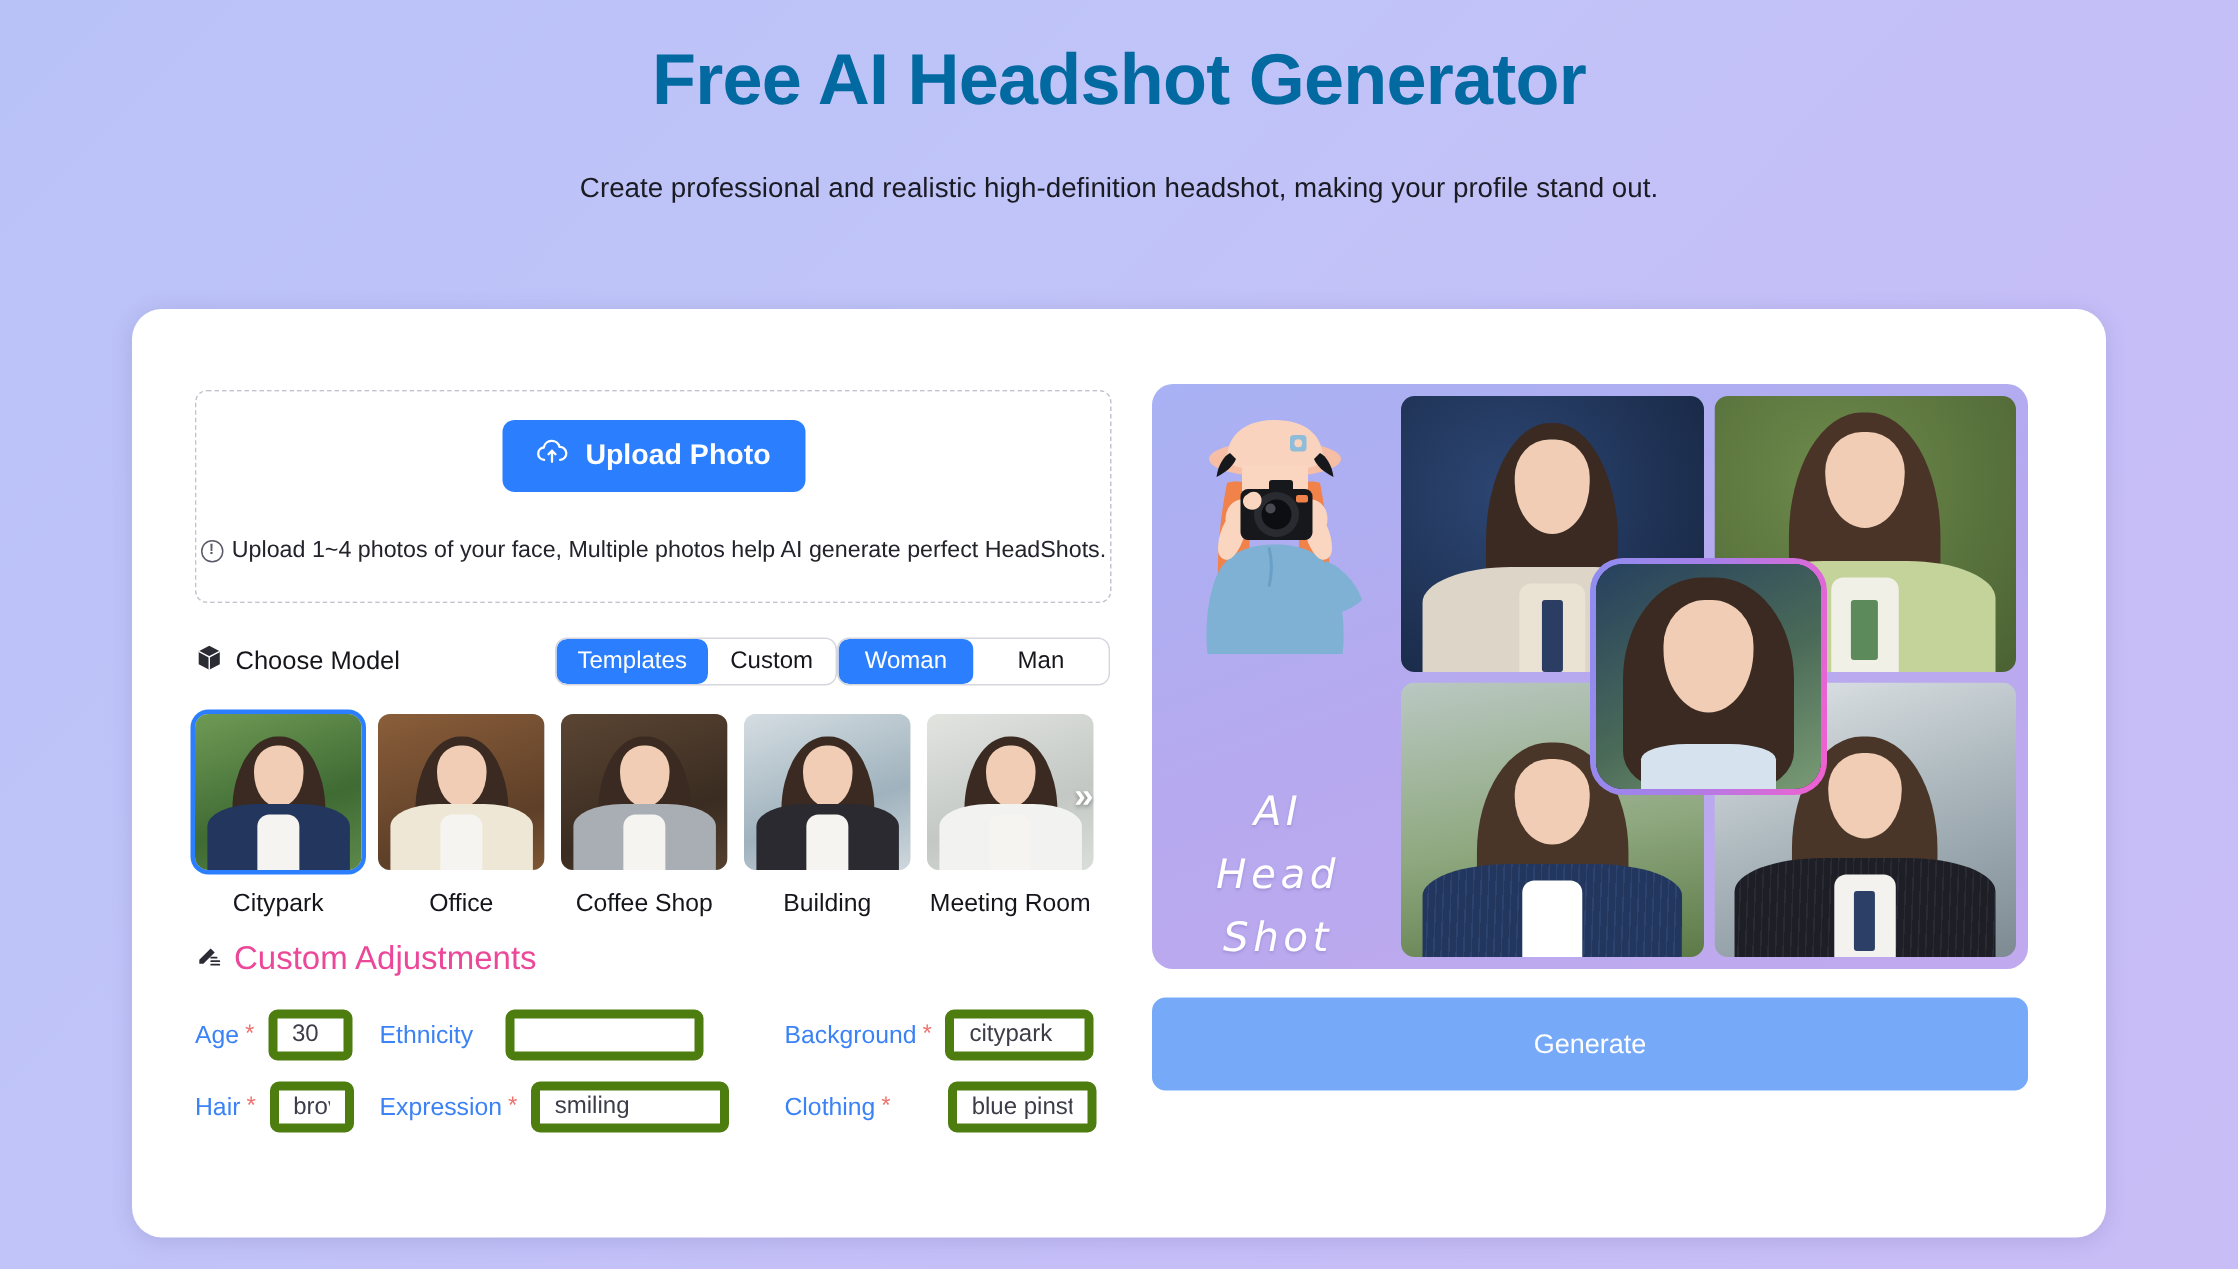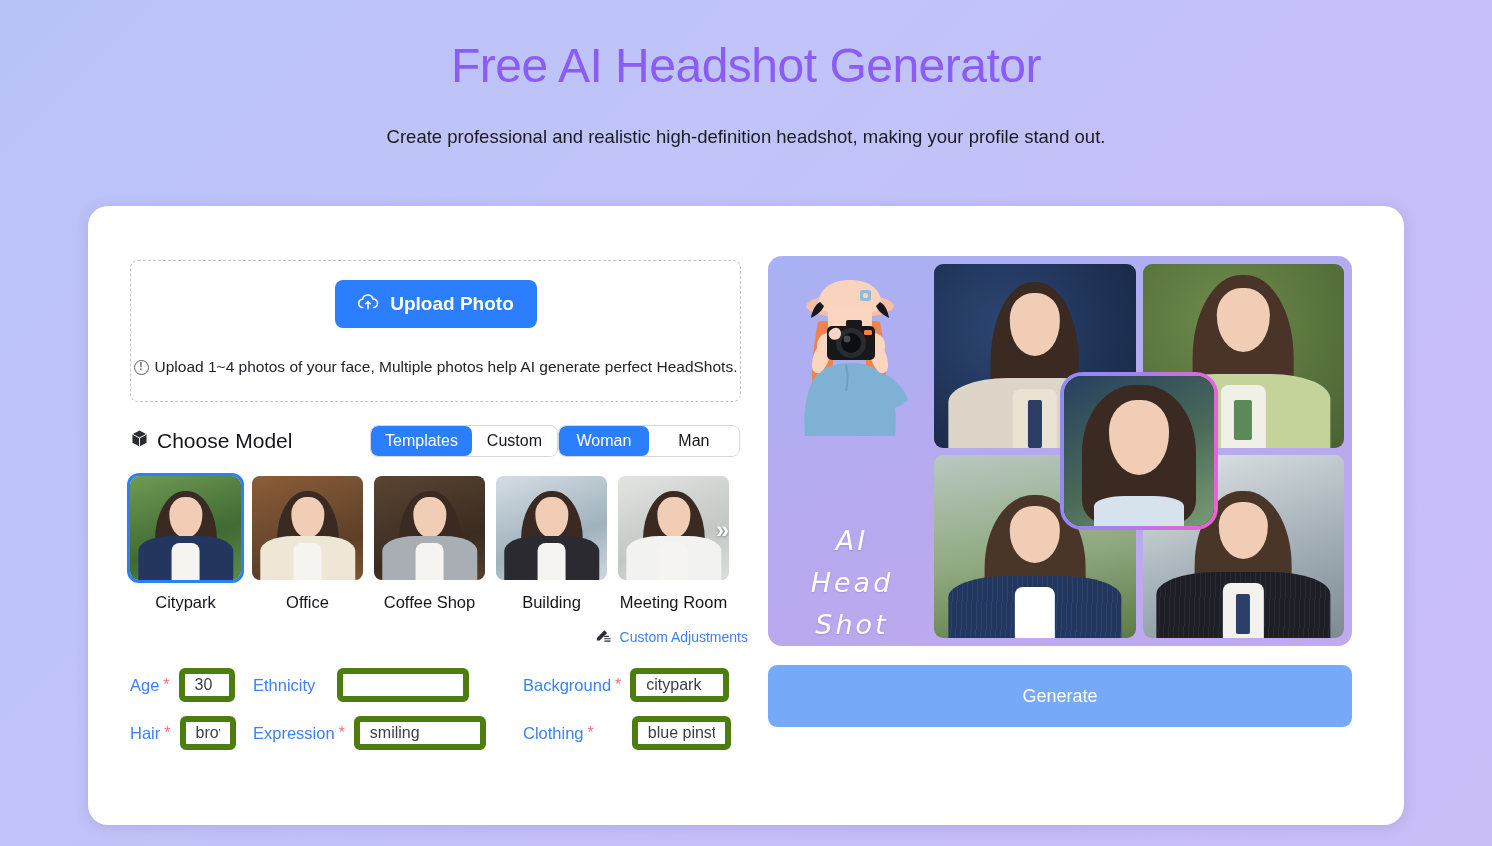--- a/index.html
+++ b/index.html
@@ -10,24 +10,24 @@
   }
   body {
     background: linear-gradient(135deg, #b9c2f7 0%, #c0c4f8 35%, #c6bef7 70%, #c9bdf6 100%);
     position: relative;
   }
 
   
   .page-title {
     text-align: center;
     font-size: 48px;
-    font-weight: normal;
-    color: #8b5cf6;
+    font-weight: bold;
+    color: #0369a1;
     letter-spacing: -0.5px;
-    padding-top: 36px;
+    padding-top: 24px;
     line-height: 1.25;
   }
   .page-subtitle {
     text-align: center;
     font-size: 18.5px;
     color: #1b1b24;
     margin-top: 30px;
     font-weight: 400;
   }
 
@@ -100,22 +100,22 @@
   }
 
   
   .model-row {
     display: flex;
     align-items: center;
     margin-top: 22px;
     height: 34px;
   }
   .model-label {
-    display: flex; align-items: flex-end; gap: 8px;
-    font-size: 21px; color: #15151c;
+    display: flex; align-items: center; gap: 8px;
+    font-size: 17px; color: #15151c;
     width: 198px;
   }
   .seg {
     display: inline-flex;
     border: 1px solid #d6d6de;
     border-radius: 8px;
     overflow: hidden;
     height: 32px;
     background: #fff;
   }
@@ -209,21 +209,21 @@
     transform:translateX(-50%);
     background:#f6f4f0;
     border-radius:8px 8px 0 0;
     z-index:4;
   }
 
   
   .adj-header {
     display:flex; align-items:center; gap:8px;
     margin-top:14px;
-    font-size:14px; color:#3b82f6;justify-content:flex-end;
+    font-size:22px; color:#ec4899;
   }
   .fields {
     margin-top: 14px;
   }
   .field-row {
     display: flex;
     align-items: center;
     height: 48px;
   }
   .fld { display:flex; align-items:center; }

